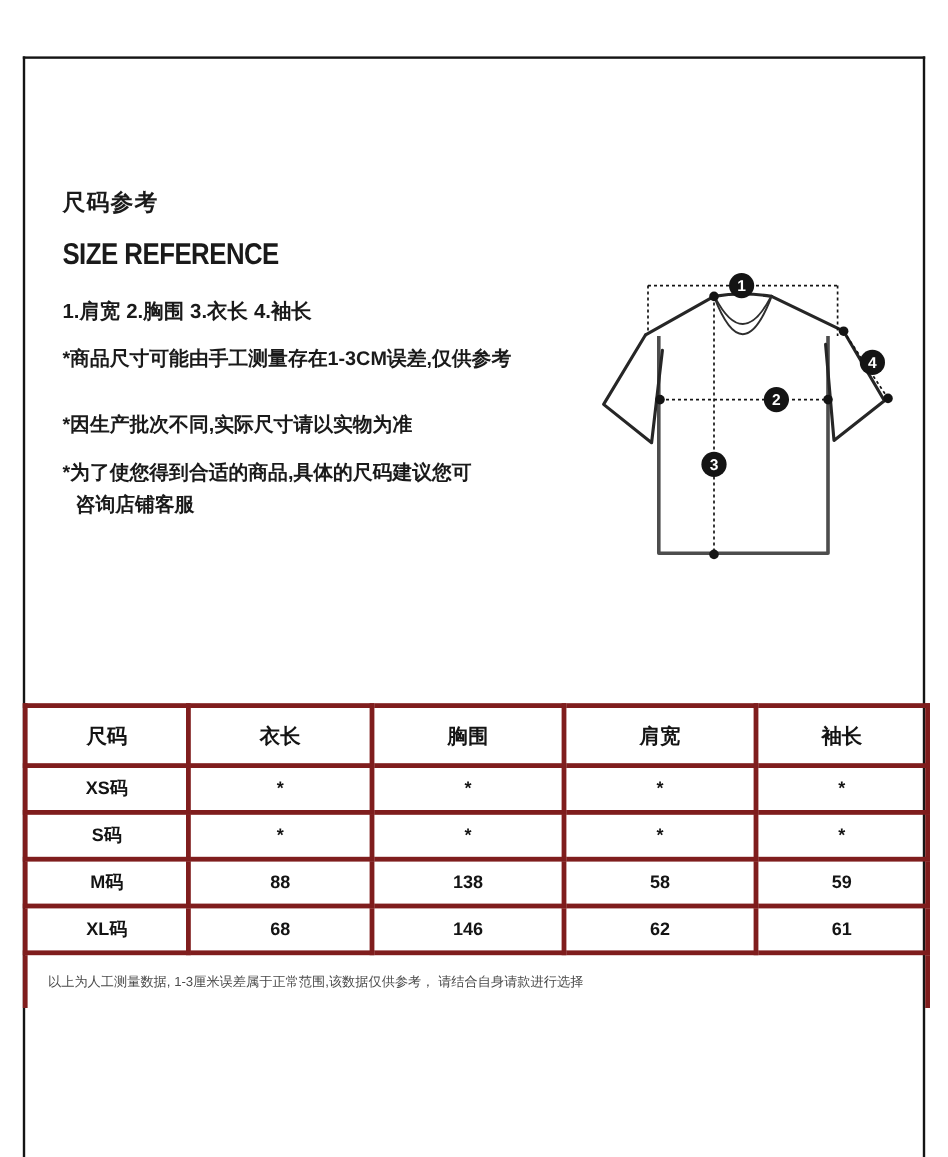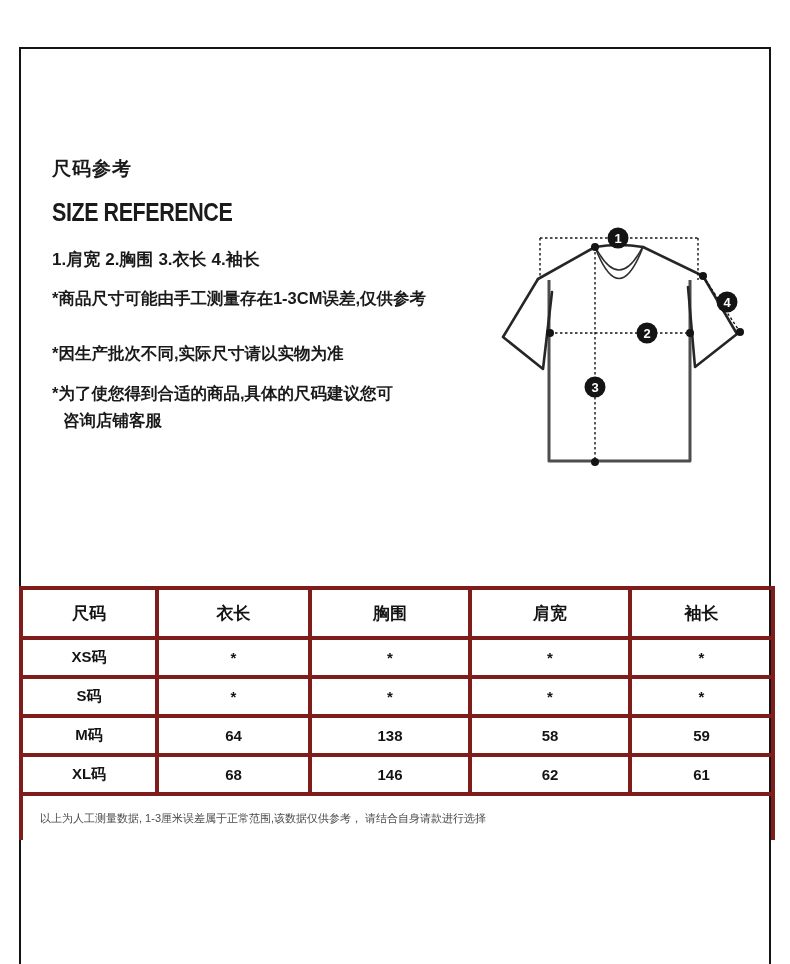--- a/index.html
+++ b/index.html
@@ -141,21 +141,21 @@
     </tr>
     <tr class="data-h">
       <td class="size-label">S码</td>
       <td class="val">*</td>
       <td class="val">*</td>
       <td class="val">*</td>
       <td class="val">*</td>
     </tr>
     <tr class="data-h">
       <td class="size-label">M码</td>
-      <td class="val">64</td>
+      <td class="val">88</td>
       <td class="val">138</td>
       <td class="val">58</td>
       <td class="val">59</td>
     </tr>
     <tr class="data-h">
       <td class="size-label">XL码</td>
       <td class="val">68</td>
       <td class="val">146</td>
       <td class="val">62</td>
       <td class="val">61</td>

